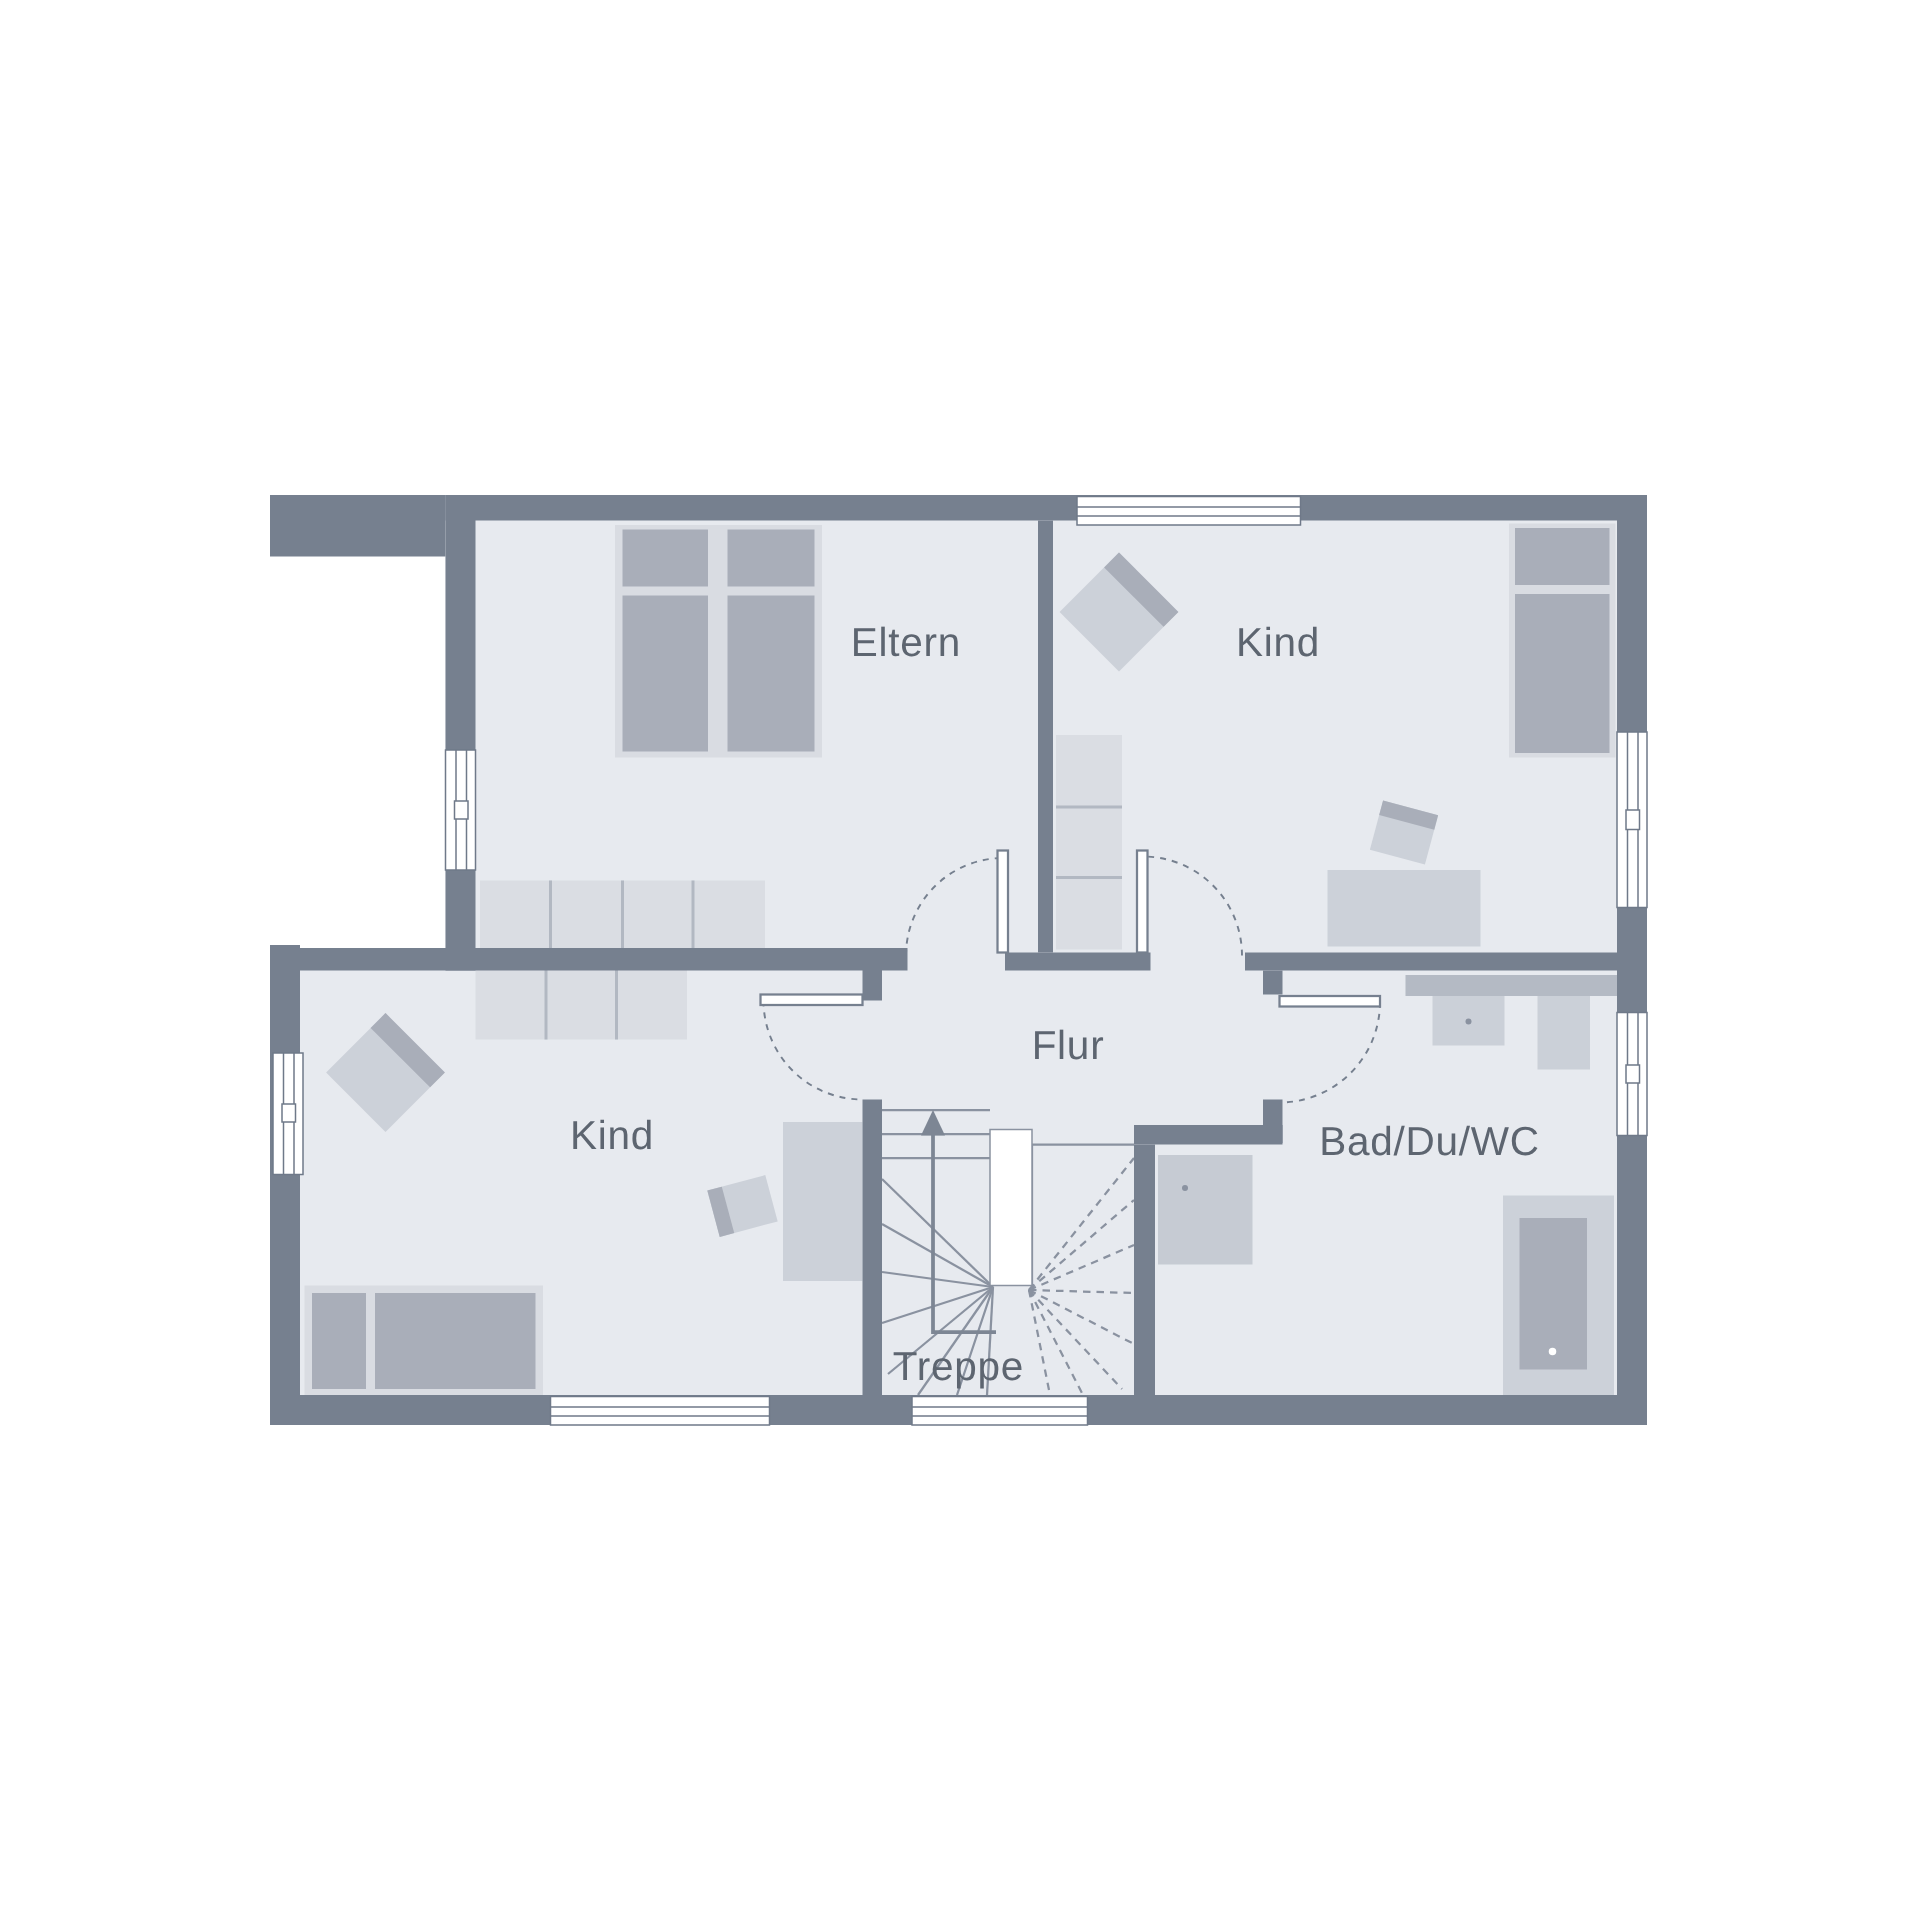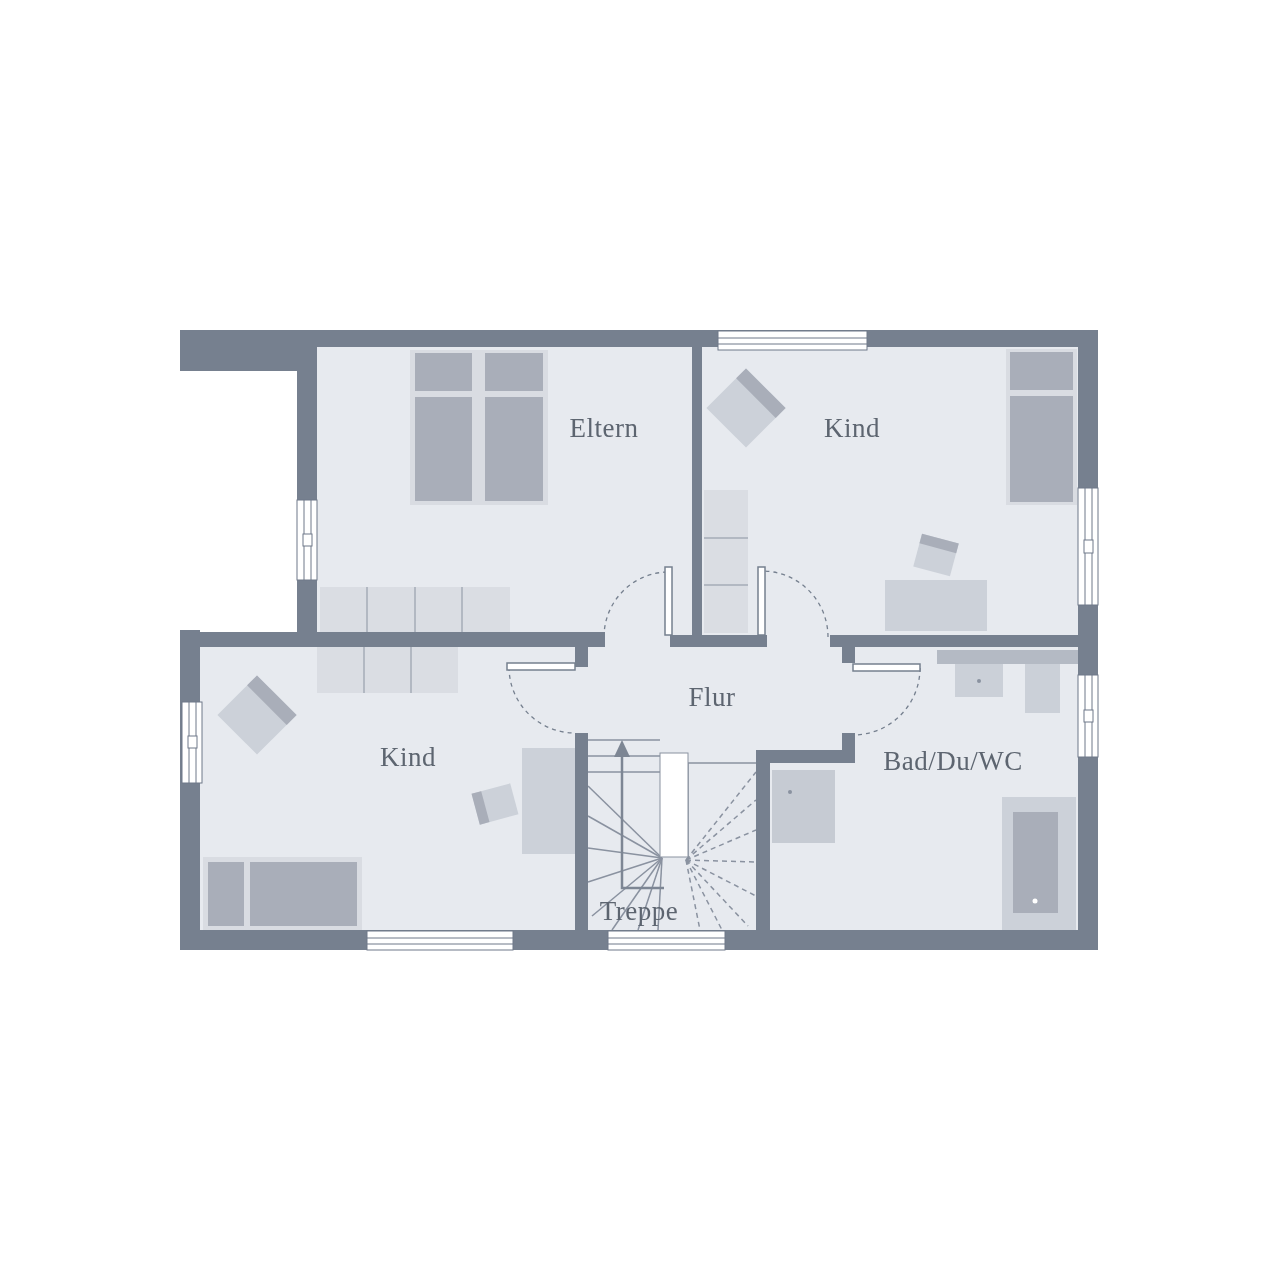--- a/index.html
+++ b/index.html
@@ -1,17 +1,17 @@
 <!DOCTYPE html>
 <html style="--c-background: #ffffff; --c-wall: #76808f; --c-floor: #e7eaef; --c-furniture_frame: #d9dce2; --c-furniture_dark: #a9aeb9; --c-furniture_mid: #ccd1d9; --c-wardrobe: #dadde3; --c-separator: #b2b8c2; --c-counter: #b4bac4; --c-fixture: #cbd0d8; --c-shower: #c6cbd3; --c-line: #8a92a0; --c-frame: #6f7989; --c-arrow: #7d8694; --c-text: #5d6570;"><head>
 <meta charset="utf-8">
 <style>
   html,body{margin:0;padding:0;background:#ffffff;}
   .stage{position:relative;width:1280px;height:1280px;background:var(--c-background,#fff);overflow:hidden;
-         font-family:Liberation Serif, serif;}
+         font-family:Liberation Sans, sans-serif;}
   svg{position:absolute;left:0;top:0;}
   .floor{fill:var(--c-floor,#e7eaef);}
   .wall{fill:var(--c-wall,#76808f);}
   .furn-frame{fill:var(--c-furniture_frame,#d9dce2);}
   .furn-dark{fill:var(--c-furniture_dark,#a9aeb9);}
   .furn-mid{fill:var(--c-furniture_mid,#ccd1d9);}
   .wardrobe{fill:var(--c-wardrobe,#dadde3);}
   .wardrobe-sep{stroke:var(--c-separator,#b2b8c2);stroke-width:2;}
   .counter{fill:var(--c-counter,#b4bac4);}
   .fixture{fill:var(--c-fixture,#cbd0d8);}

